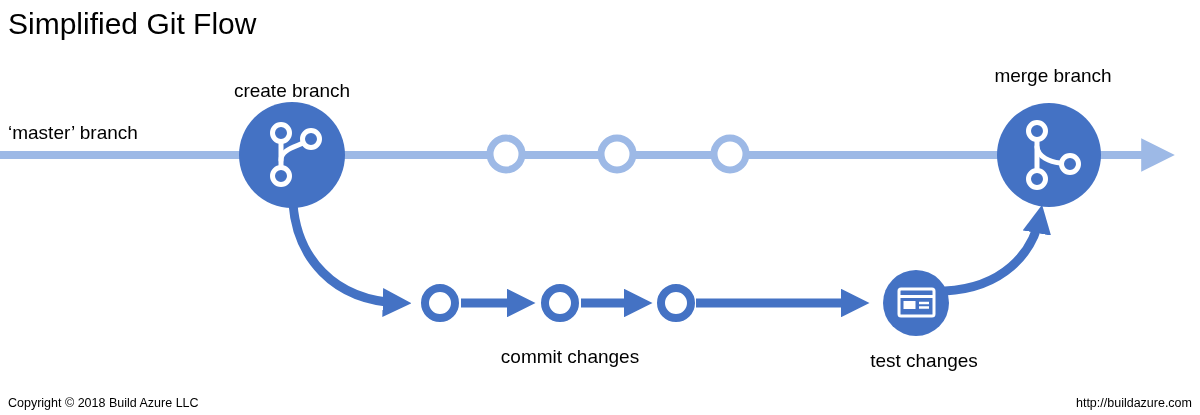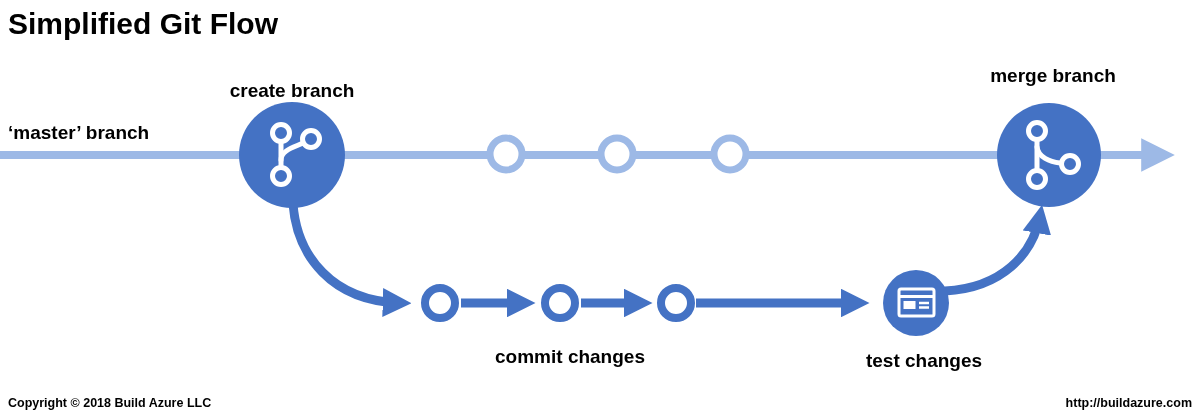--- a/index.html
+++ b/index.html
@@ -13,21 +13,20 @@
   body {
     font-family: "Liberation Sans", sans-serif;
     background: #e8e8e8;
   }
   .canvas {
     position: relative;
     width: 1200px;
     height: 415px;
     background: var(--background);
     overflow: hidden;
-    font-weight: bold;
   }
   svg { display: block; }
   .title-text {
     font-family: "Liberation Sans", sans-serif;
     font-size: 30px;
     fill: var(--text);
   }
   .label-text {
     font-family: "Liberation Sans", sans-serif;
     font-size: 19px;

